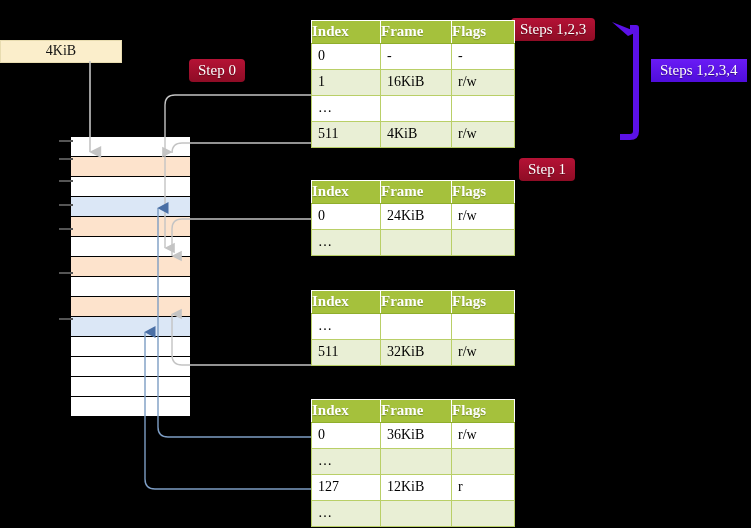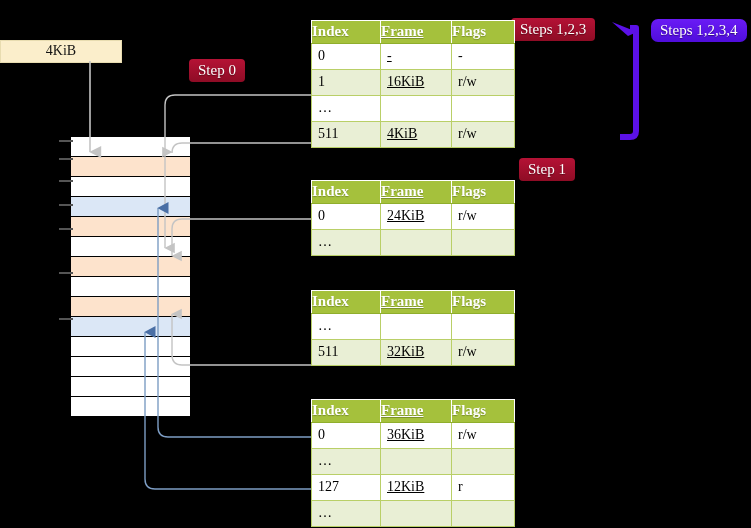--- a/index.html
+++ b/index.html
@@ -16,21 +16,21 @@
     color:#ffffff;
     font-family:"Liberation Serif", serif;
     font-size:15px;
     line-height:18px;
     padding:2px 9px 3px 9px;
     border-radius:4px;
     white-space:nowrap;
     text-shadow:0 1px 1px rgba(0,0,0,.45);
   }
   .badge.red{background:#a50f2d;background:linear-gradient(#b51235,#8e0c25);}
-  .badge.blue{background:#5b11e8;background:linear-gradient(#6a1bf5,#4f0ddb);border-radius:7px;}
+  .badge.blue{background:#5b11e8;background:linear-gradient(#6a1bf5,#4f0ddb);border-radius:0;margin-top:40px;}
 
   
   .kib-box{
     position:absolute;
     background:#fbeecb;
     border:1px solid #e8dcb0;
     color:#111;
     font-size:14px;
     text-align:center;
     line-height:19px;
@@ -68,21 +68,21 @@
     padding:2px 6px 3px 6px;
     border:1px solid #b9cf67;
     height:20px;
     line-height:20px;
     vertical-align:middle;
     white-space:nowrap;
   }
   .ptable tr.alt td{background:#e9efd5;}
   .ptable td.hl{background:#fbf59b;}
   .c-index{width:56px;}
-  .c-frame{width:58px;text-decoration:underline;}
+  .c-frame{width:58px;}
   .c-flags{width:50px;}
 
   
   .wires{position:absolute;left:0;top:0;width:751px;height:528px;pointer-events:none;}
 </style>
 </head>
 <body>
 
 <div class="stage">
 

